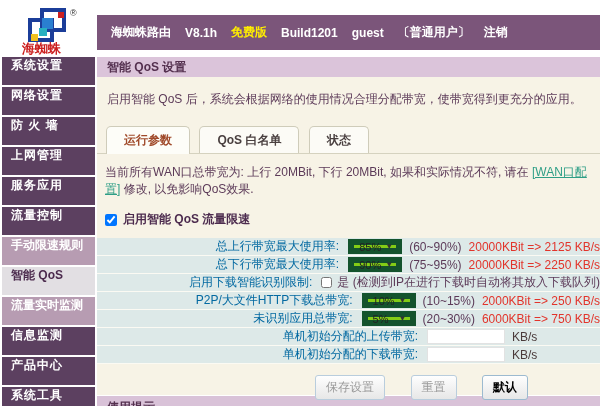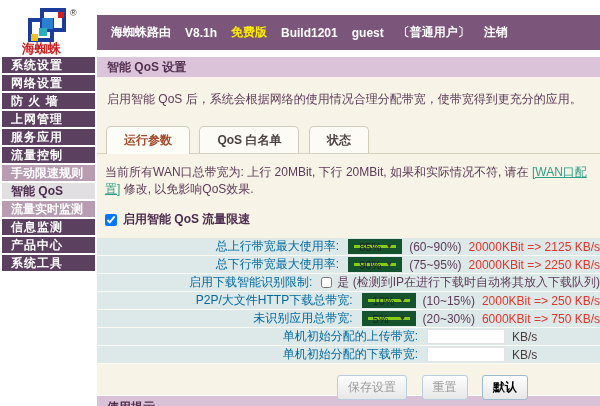--- a/index.html
+++ b/index.html
@@ -14,21 +14,21 @@
   
   .topbar { position:absolute; left:97px; top:15px; width:503px; height:35px;
     background:#7b557a; color:#fff; font-size:12px; font-weight:bold;
     display:flex; align-items:center; padding-left:14px; white-space:nowrap; }
   .topbar span { margin-right:14px; }
   .topbar .free { color:#ffee00; }
   .topbar .logout { cursor:pointer; }
 
   
   .sidebar { position:absolute; left:2px; top:57px; width:93px; }
-  .nav-item { height:16px; line-height:16px; margin-bottom:2px; padding-left:9px;
+  .nav-item { height:28px; line-height:16px; margin-bottom:2px; padding-left:9px;
     font-size:12px; font-weight:bold; cursor:pointer; letter-spacing:1px;
     white-space:nowrap; overflow:hidden; }
   .nav-main { background:#5c4060; color:#ffffff; }
   .nav-sub  { background:#b79cb2; color:#ffffff; letter-spacing:0; }
   .nav-active { background:#e2dfe3; color:#4c2b4e; letter-spacing:0; }
 
   
   .main { position:absolute; left:97px; top:57px; width:503px; height:306px; }
   .content-header { height:20px; line-height:20px; background:#dbc4da;
     color:#54304f; font-size:12px; font-weight:bold; padding-left:10px; }
@@ -61,21 +61,21 @@
   .caret { font-size:8px; color:#333; }
   .range { color:#5c3a58; }
   .result { color:#e2342b; }
   .chk-note { color:#5c3a58; display:flex; align-items:center; gap:5px; }
   .chk-note input { width:11px; height:11px; }
   .bw-input { width:78px; height:15px; border:1px solid #e2e2e2; background:#fff;
     font-size:11px; padding:0 3px; }
   .unit { color:#4a3a3a; }
 
   .buttons-row { margin-top:11px; text-align:right; padding-right:72px; }
-  .btn { display:inline-block; font-size:12px; padding:3px 10px; margin-left:10px;
+  .btn { display:inline-block; font-size:12px; padding:3px 10px; margin-left:21px;
     border:1px solid #9cbad0; border-radius:3px; cursor:pointer;
     background:linear-gradient(#fefefe,#e7e7e7); color:#000; }
   .btn.disabled { color:#9a9a9a; border-color:#b9cddd; }
   .btn.default { font-weight:bold; }
 
   .footer-bar { margin-top:1px; height:20px; background:#d9c2d8; color:#54304f;
     font-size:12px; font-weight:bold; padding:3px 0 0 10px; }
 </style>
 </head>
 <body>

